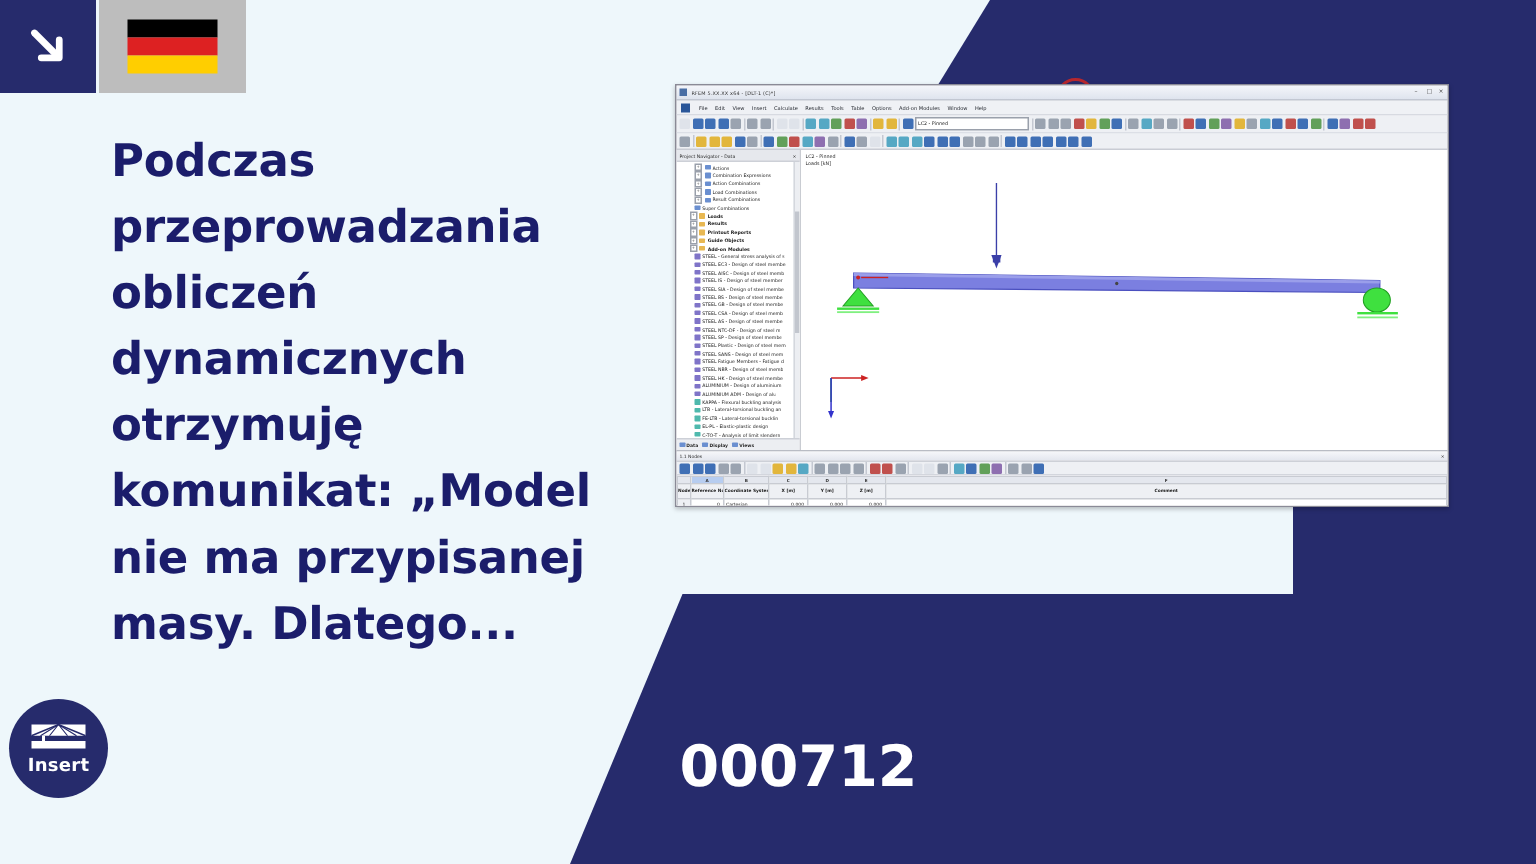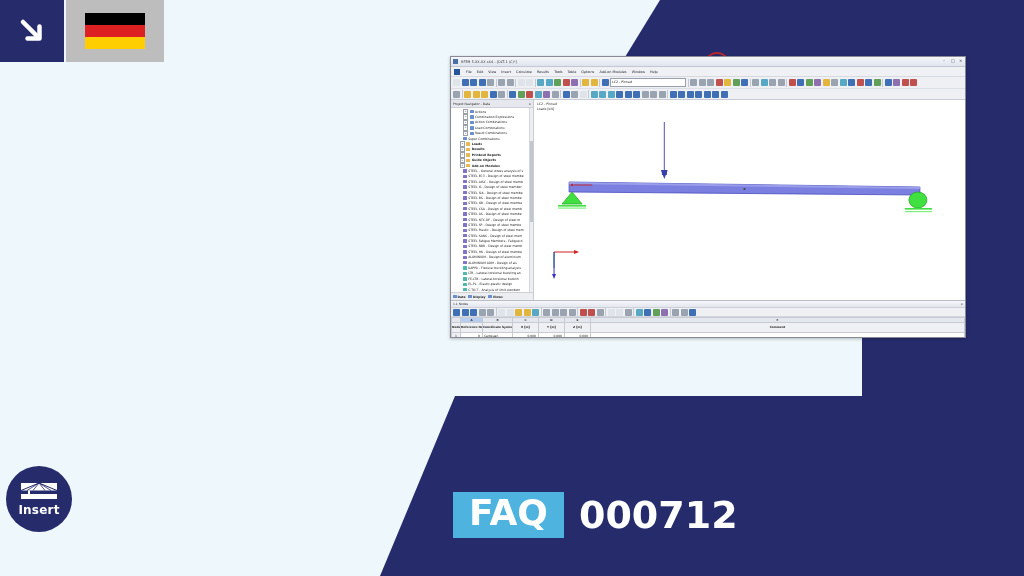--- a/index.html
+++ b/index.html
@@ -191,36 +191,36 @@
     </svg>
   </div>
   <div class="flag-badge">
     <div class="flag">
       <div class="f1"></div>
         <div class="f2"></div>
         <div class="f3"></div>
     </div>
   </div>
 
+  <div class="headline">Podczas przeprowadzania obliczeń dynamicznych otrzymuję komunikat: „Model nie ma przypisanej masy. Dlatego...</div>
 
   <div class="logo">
     <div class="logo-mark">
       <svg width="40" height="20" viewBox="0 0 40 20">
         <rect x="2" y="1" width="36" height="7.5" fill="#ffffff"></rect>
         <rect x="2" y="12" width="36" height="5" fill="#ffffff"></rect>
         <path d="M2 8.5 L20 1 L38 8.5" stroke="#262b6c" stroke-width="1" fill="none"></path>
         <path d="M20 1 L8 8.5 M20 1 L14 8.5 M20 1 L26 8.5 M20 1 L32 8.5" stroke="#262b6c" stroke-width=".8"></path>
         <rect x="9" y="8.5" width="2" height="3.5" fill="#ffffff"></rect>
       </svg>
     </div>
     <div class="logo-text">Insert</div>
   </div>
 
   <div class="faq-row">
-    <div class="faq-tag">FAQ</div>
     <div class="faq-num">000712</div>
   </div>
 
   <div class="app-window">
 
     <div class="titlebar">
       <span class="tb-ico"></span>
       <span class="tb-title">RFEM 5.XX.XX x64 - [DLT-1 (C)*]</span>
       <span class="tb-btns">
         <i>–</i>

